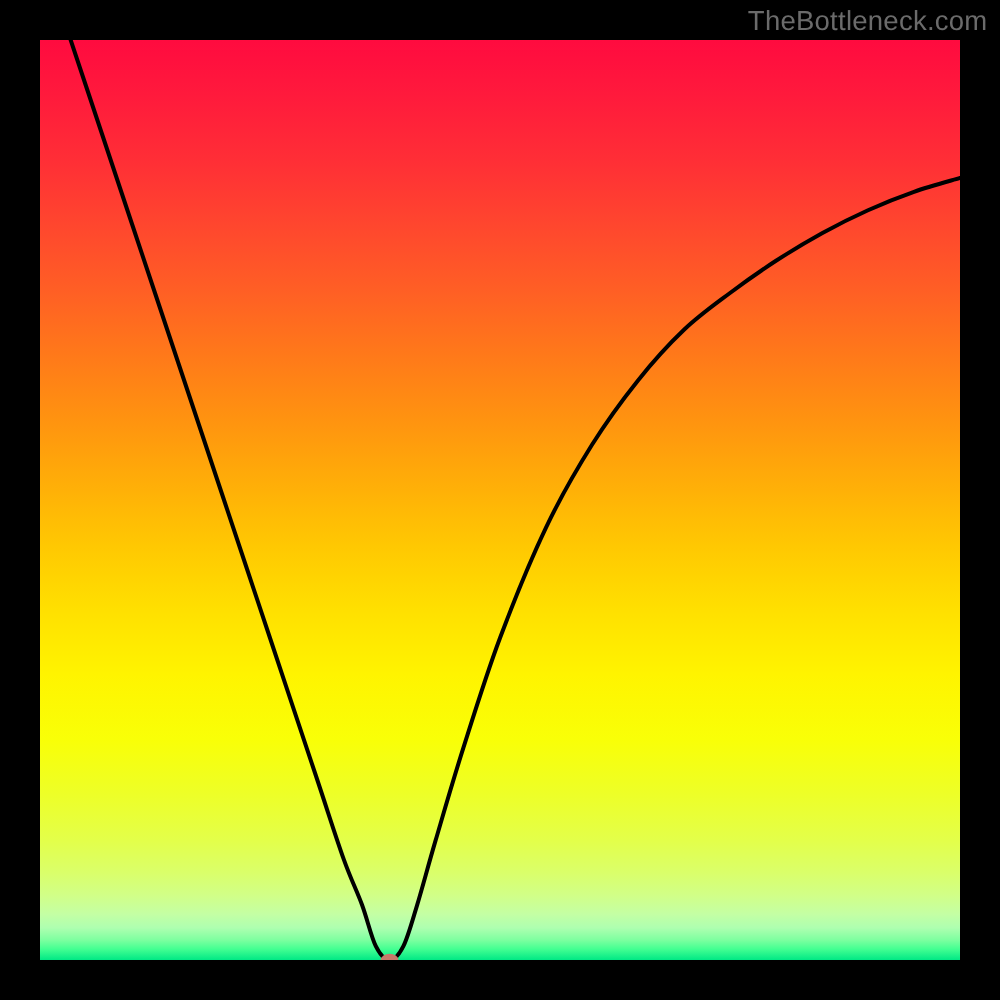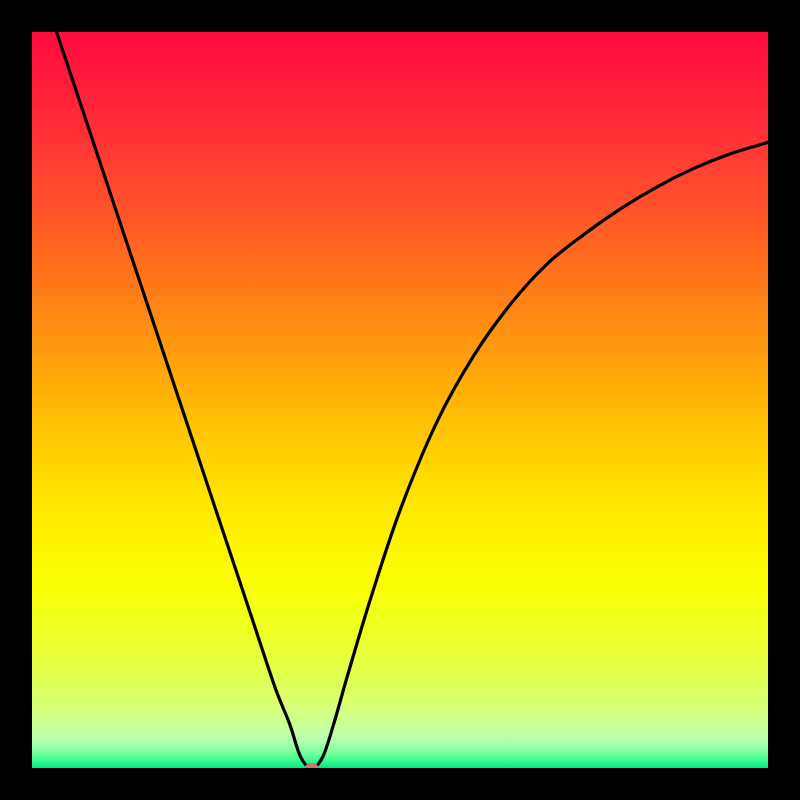--- a/index.html
+++ b/index.html
@@ -47,20 +47,21 @@
     stroke: #000;
     stroke-width: 3.2;
     stroke-linecap: round;
     stroke-linejoin: round;
   }
 </style>
 </head>
 <body>
 
 <div class="frame">
+  <div class="watermark">TheBottleneck.com</div>
 
   <div class="plot">
     <svg id="chart-svg" width="736" height="736" viewBox="0 0 736 736">
       <defs>
         <linearGradient id="bg-grad" x1="0" y1="0" x2="0" y2="1">
             <stop offset="0.00%" stop-color="#ff0b3f"></stop>
             <stop offset="6.00%" stop-color="#ff1a3c"></stop>
             <stop offset="13.00%" stop-color="#ff2e36"></stop>
             <stop offset="20.00%" stop-color="#ff462e"></stop>
             <stop offset="27.00%" stop-color="#ff5e25"></stop>

